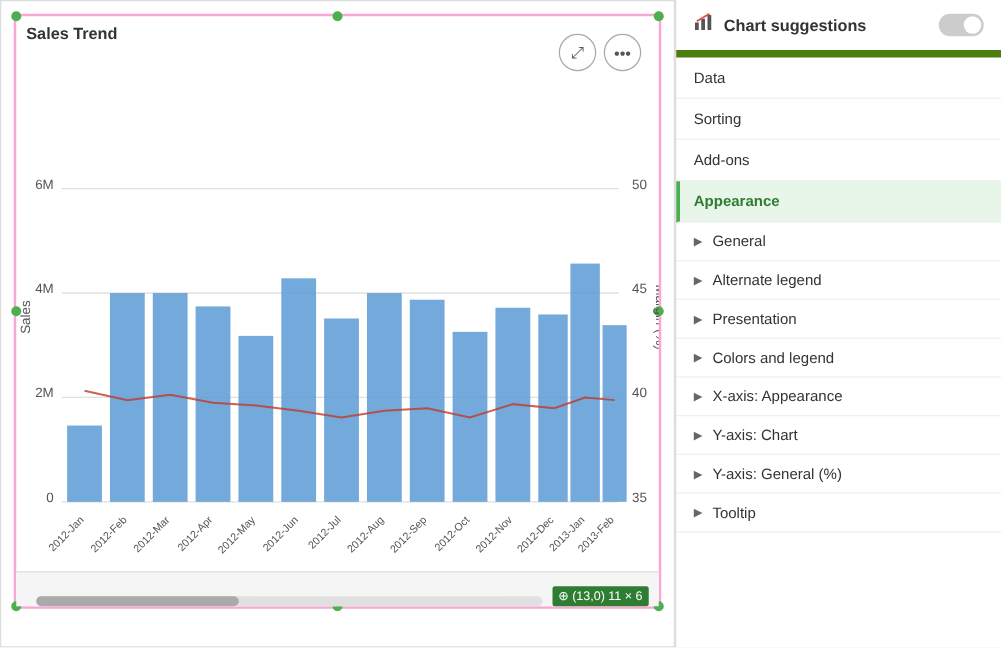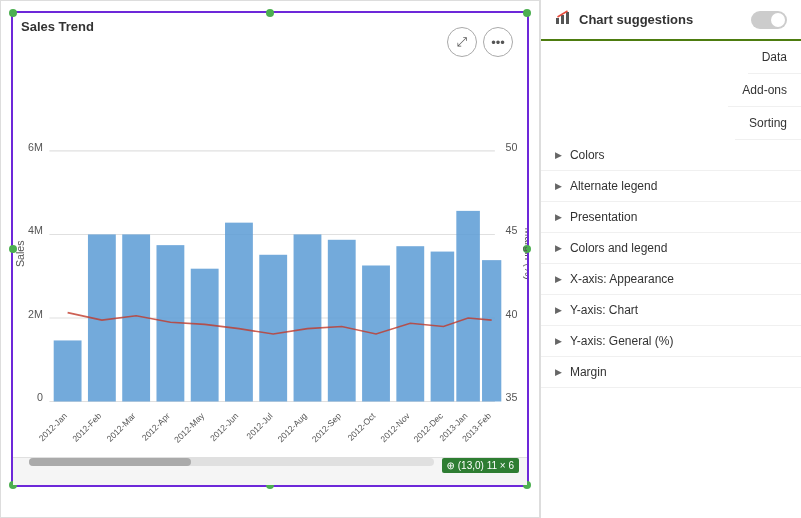--- a/index.html
+++ b/index.html
@@ -21,21 +21,21 @@
       position: relative;
       border: 1px solid #ddd;
     }
 
     .chart-outer {
       position: absolute;
       top: 10px;
       left: 10px;
       right: 10px;
       bottom: 30px;
-      border: 2px solid #6d28d9;
+      border: 2px solid #f9a8d4;
       background: #fff;
     }
 
     .chart-title {
       font-weight: bold;
       font-size: 13px;
       padding: 6px 8px 2px 8px;
       color: #333;
     }
 
@@ -81,21 +81,21 @@
 
     .chart-status-bar {
       position: absolute;
       bottom: 0;
       left: 0;
       right: 0;
       height: 28px;
       background: #f5f5f5;
       border-top: 1px solid #e0e0e0;
       display: flex;
-      align-items: flex-start;
+      align-items: flex-end;
       justify-content: space-between;
       padding: 0 8px;
     }
 
     .scrollbar-track {
       flex: 1;
       height: 8px;
       background: #e0e0e0;
       border-radius: 4px;
       margin: 0 8px;
@@ -146,21 +146,21 @@
       border-left: 1px solid #ddd;
       display: flex;
       flex-direction: column;
     }
 
     .panel-header {
       display: flex;
       align-items: center;
       justify-content: space-between;
       padding: 10px 14px;
-      border-bottom: 2px solid #4d7c0f;
+      border-bottom: 6px solid #4d7c0f;
     }
 
     .panel-header-left {
       display: flex;
       align-items: center;
       gap: 8px;
     }
 
     .panel-header-icon {
       color: #666;
@@ -189,21 +189,20 @@
       top: 2px;
       width: 14px;
       height: 14px;
       background: #fff;
       border-radius: 50%;
     }
 
     .panel-nav {
       display: flex;
       flex-direction: column;
-      align-items: flex-end;
     }
 
     .nav-item {
       padding: 9px 14px;
       font-size: 12px;
       color: #333;
       cursor: pointer;
       border-bottom: 1px solid #f0f0f0;
     }
 
@@ -344,31 +343,34 @@
       <span class="panel-header-title">Chart suggestions</span>
     </div>
     <div class="toggle-switch"></div>
   </div>
 
   <div class="panel-nav">
     <div class="nav-item">
       <span>Data</span>
     </div>
     <div class="nav-item">
+      <span>Sorting</span>
+    </div>
+    <div class="nav-item">
       <span>Add-ons</span>
     </div>
-    <div class="nav-item">
-      <span>Sorting</span>
+    <div class="nav-item active">
+      <span>Appearance</span>
     </div>
   </div>
 
   <div>
     <div class="accordion-section">
       <span class="accordion-arrow">▶</span>
-      <span>Colors</span>
+      <span>General</span>
     </div>
     <div class="accordion-section">
       <span class="accordion-arrow">▶</span>
       <span>Alternate legend</span>
     </div>
     <div class="accordion-section">
       <span class="accordion-arrow">▶</span>
       <span>Presentation</span>
     </div>
     <div class="accordion-section">
@@ -382,16 +384,16 @@
     <div class="accordion-section">
       <span class="accordion-arrow">▶</span>
       <span>Y-axis: Chart</span>
     </div>
     <div class="accordion-section">
       <span class="accordion-arrow">▶</span>
       <span>Y-axis: General (%)</span>
     </div>
     <div class="accordion-section">
       <span class="accordion-arrow">▶</span>
-      <span>Margin</span>
+      <span>Tooltip</span>
     </div>
   </div>
 </div>
 
 </body></html>

